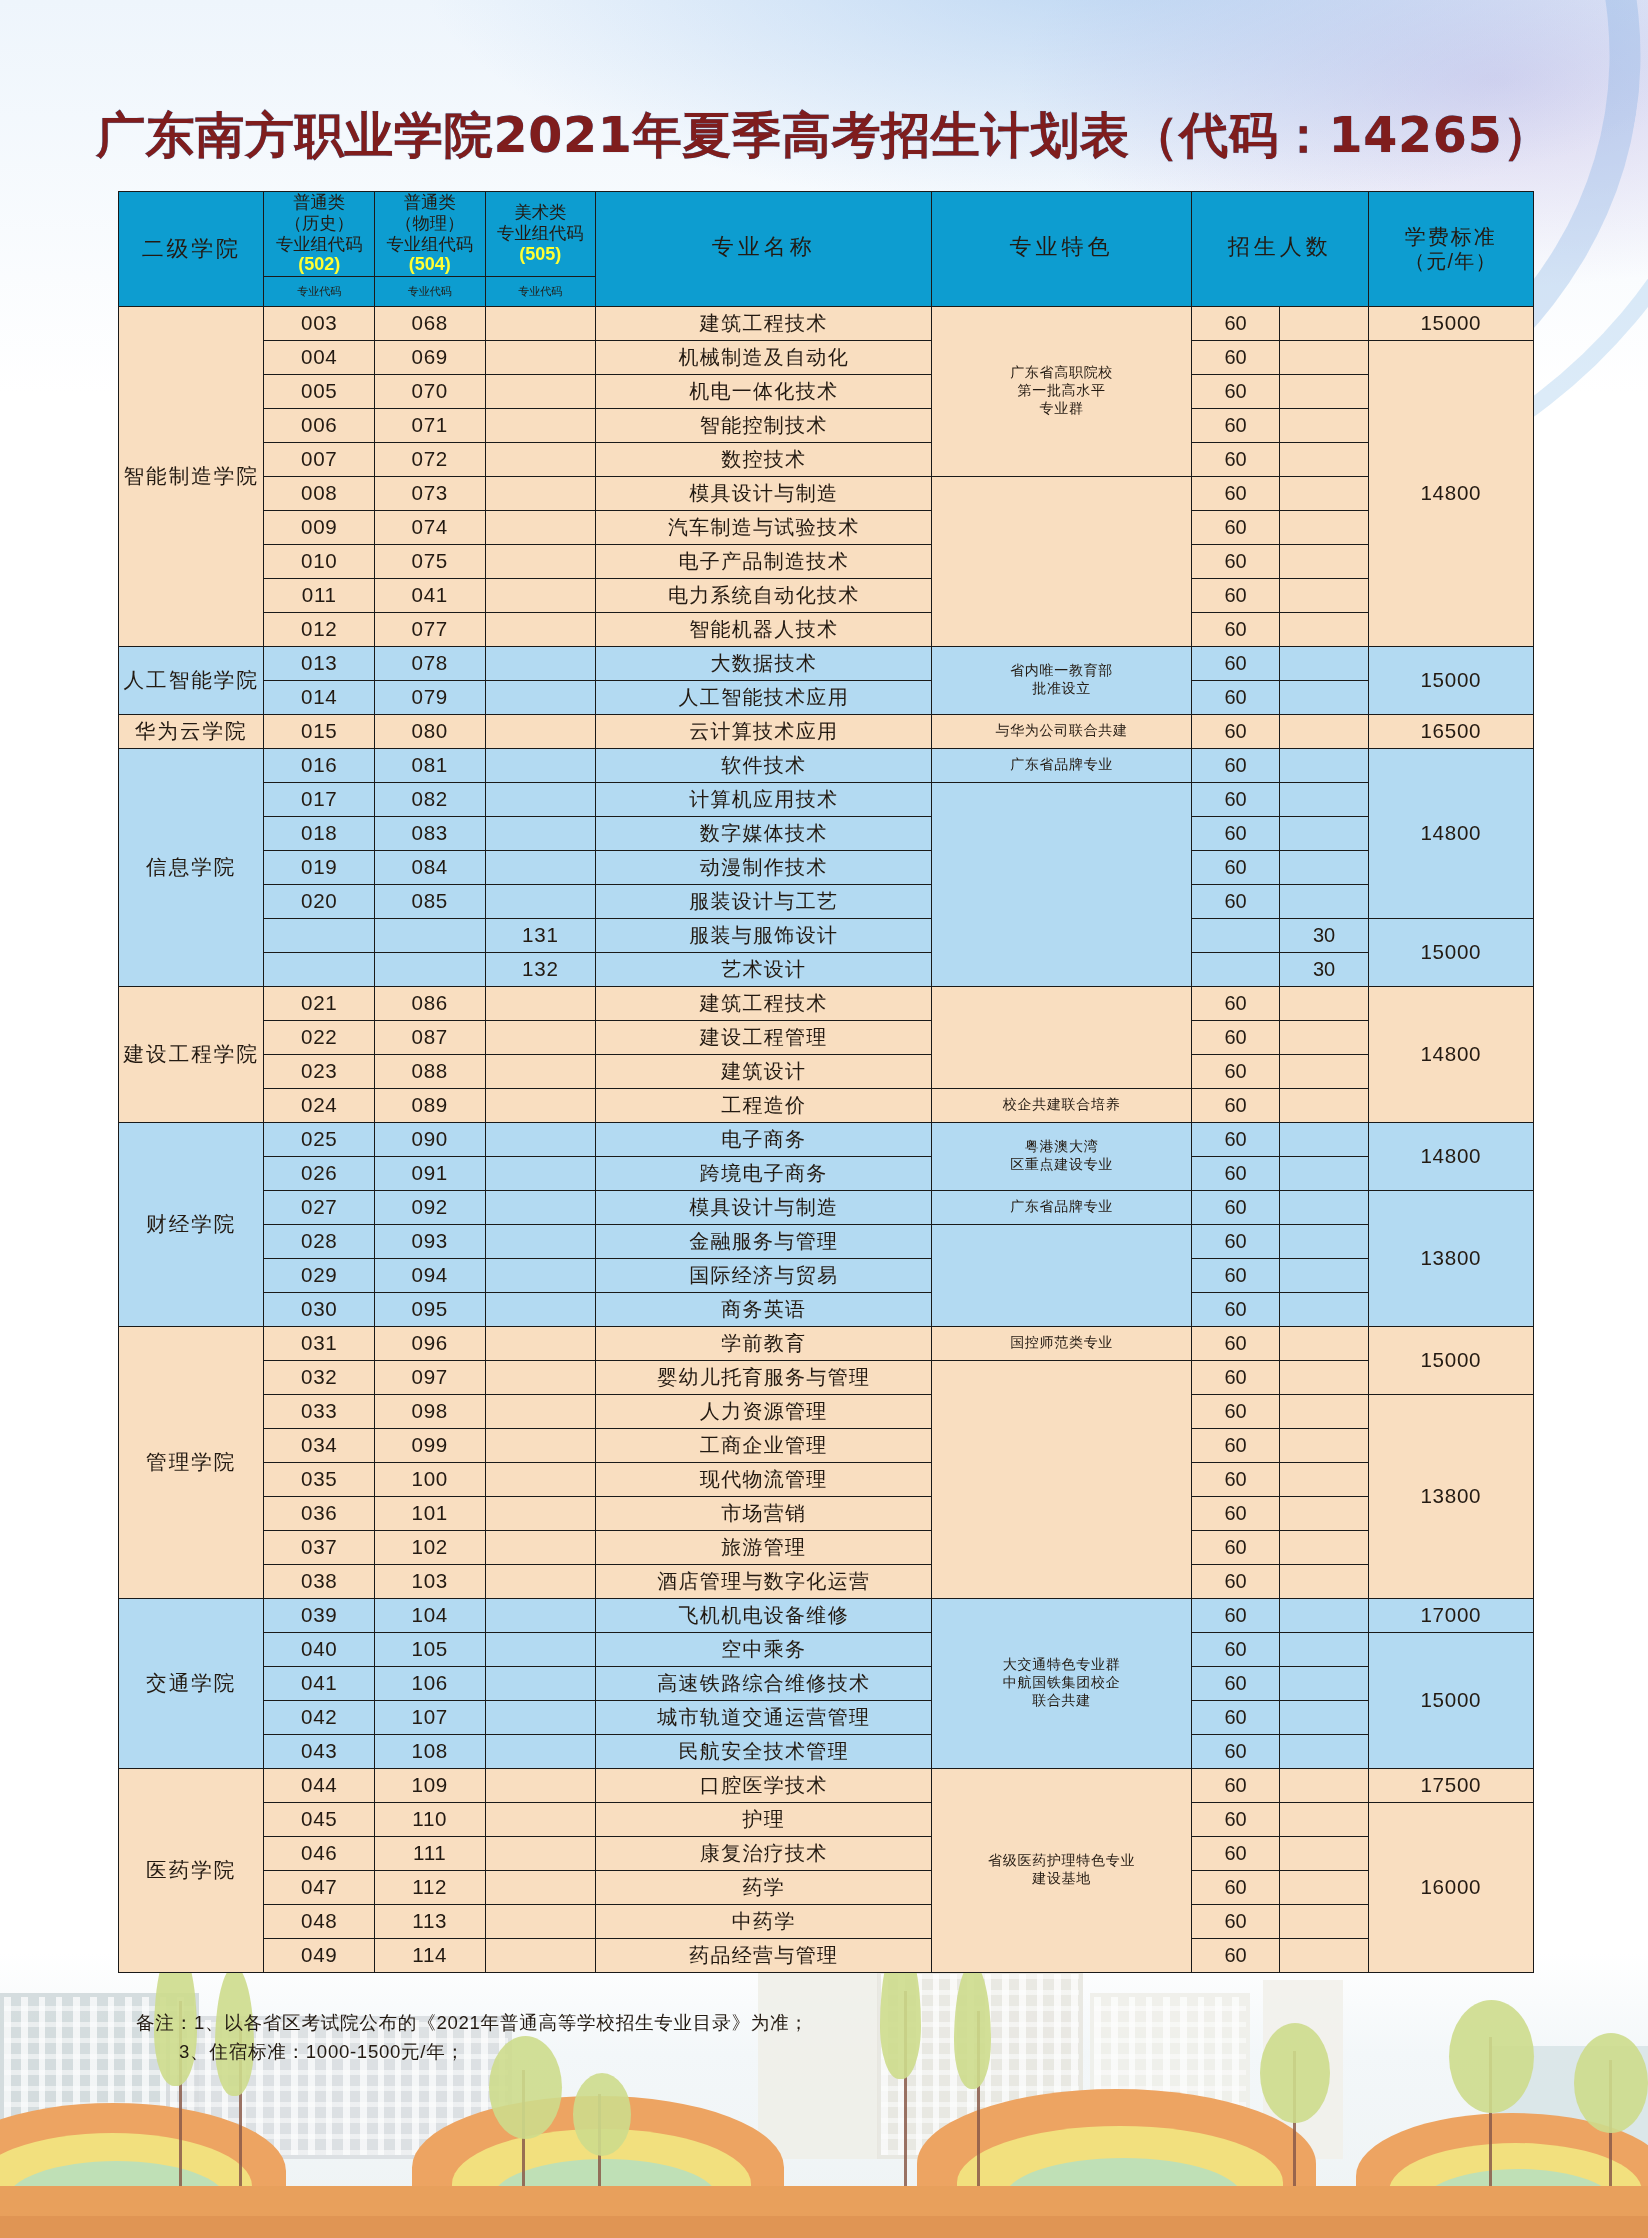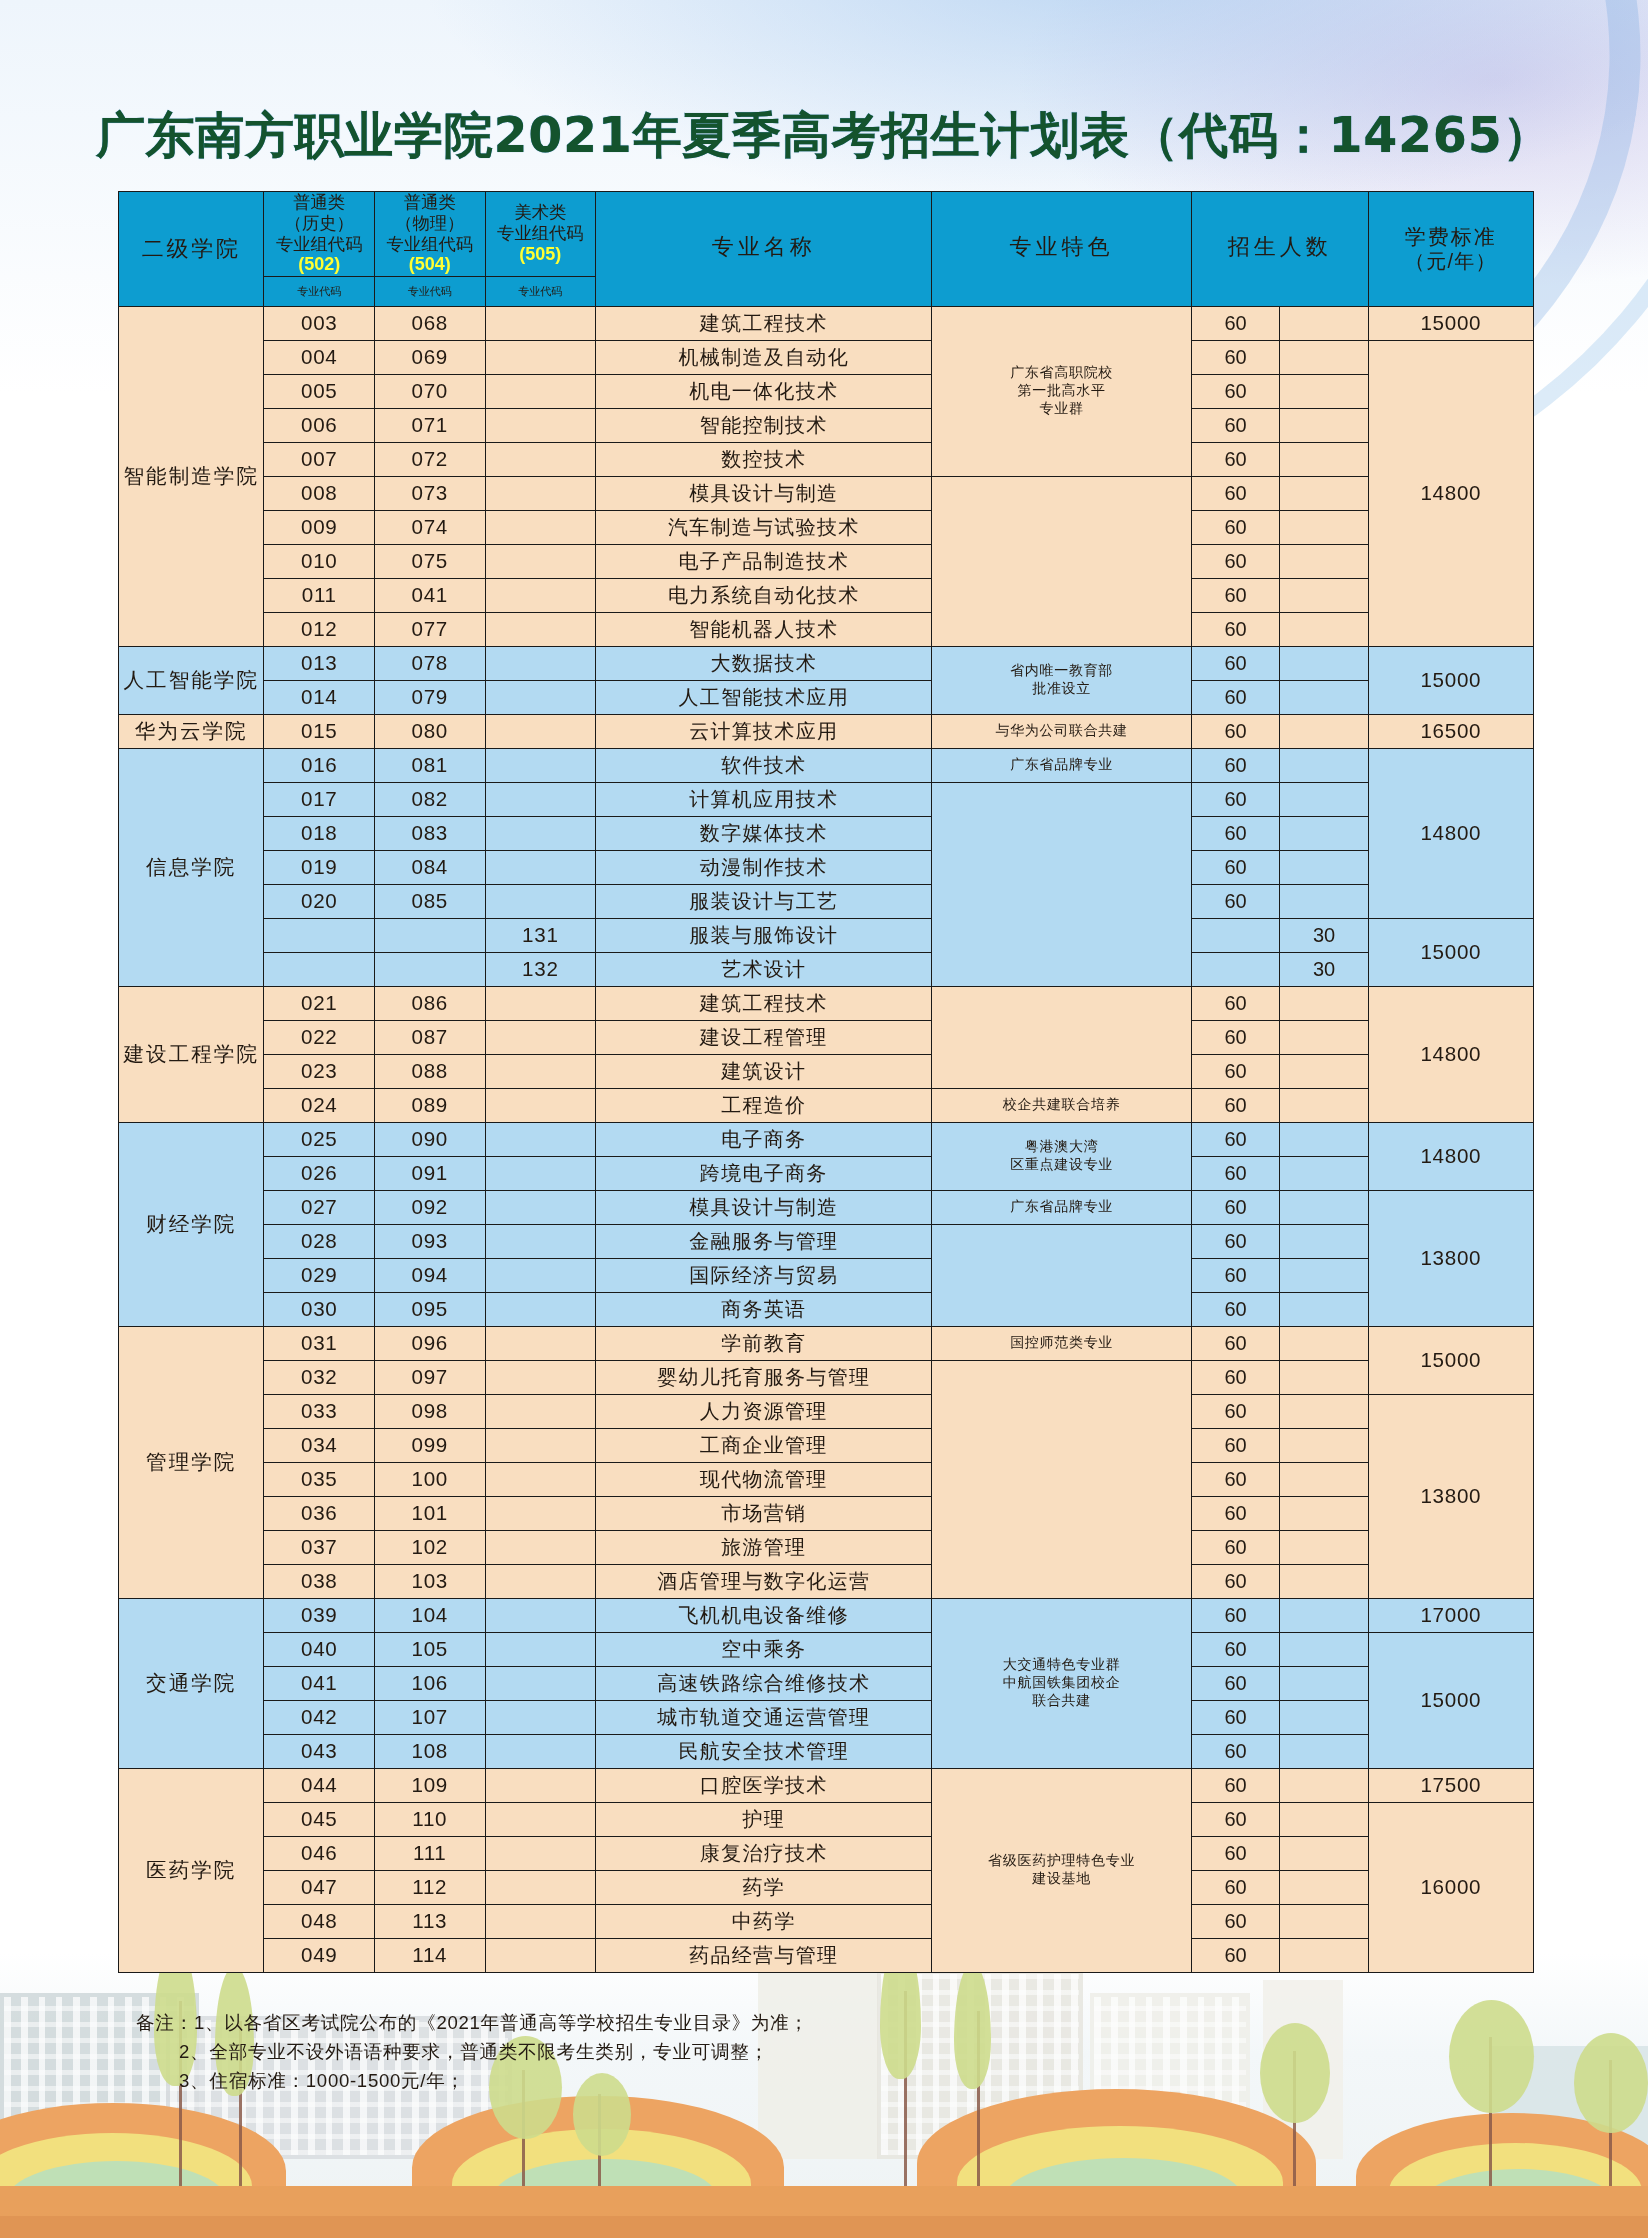--- a/index.html
+++ b/index.html
@@ -38,21 +38,21 @@
   .tree-top.round{border-radius:50%;}
   .tree-top.leaf{border-radius:50% 50% 46% 46%/62% 62% 38% 38%;}
   .ground{position:absolute;left:0;bottom:0;width:1648px;height:53px;background:#e8a05c;}
   .ground2{position:absolute;left:0;bottom:0;width:1648px;height:22.6px;background:#e09554;}
 
   
   .page{position:relative;z-index:2;}
 
   .title{
     position:absolute;left:0;top:103px;width:1648px;text-align:center;
-    font-size:49px;font-weight:bold;color:#14532d;letter-spacing:0.7px;
+    font-size:49px;font-weight:bold;color:#7f1d1d;letter-spacing:0.7px;
     font-family:"DejaVu Sans","Liberation Sans",sans-serif;
     text-shadow:0 0 0.7px #1a72b8;
     white-space:nowrap;
   }
 
   table.plan{
     position:absolute;left:118px;top:191px;
     width:1416px;
     border-collapse:collapse;
     table-layout:fixed;
@@ -695,18 +695,17 @@
           <td class="code"></td>
           <td class="name">药品经营与管理</td>
           <td class="num">60</td>
           <td class="num"></td>
         </tr>
       </tbody>
   </table>
 
   <div class="notes">
     <div class="line">备注：1、以各省区考试院公布的《2021年普通高等学校招生专业目录》为准；</div>
-    <div class="line indent">2、全部专业不设外语语种要求，普通类不限考生类别，专业可调整；</div>
     <div class="line indent">3、住宿标准：1000-1500元/年；</div>
   </div>
 
 </div>
 
 
 </body></html>

